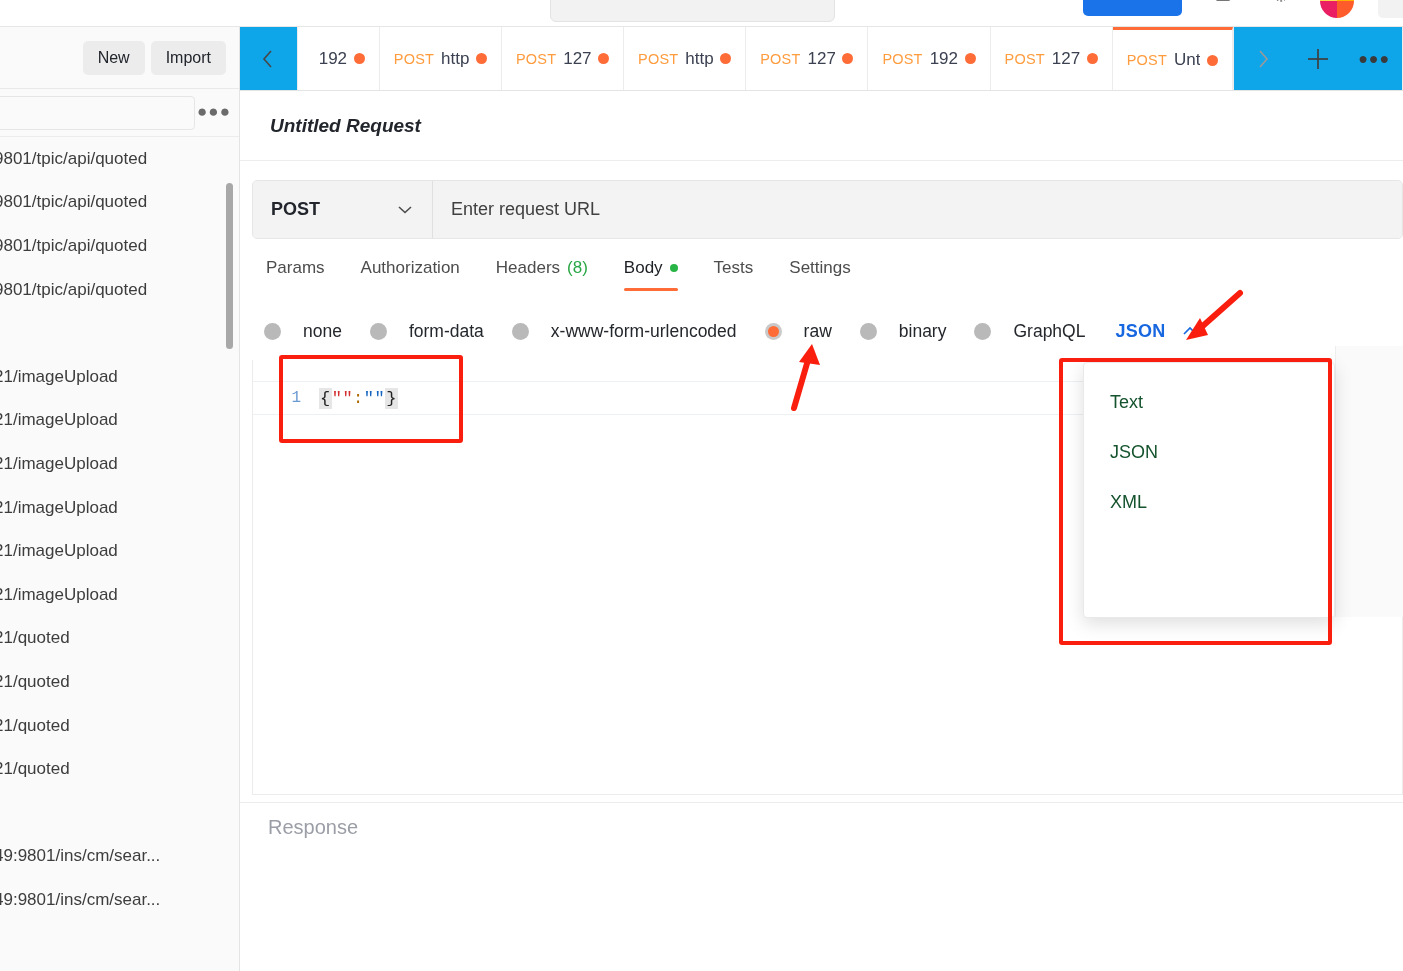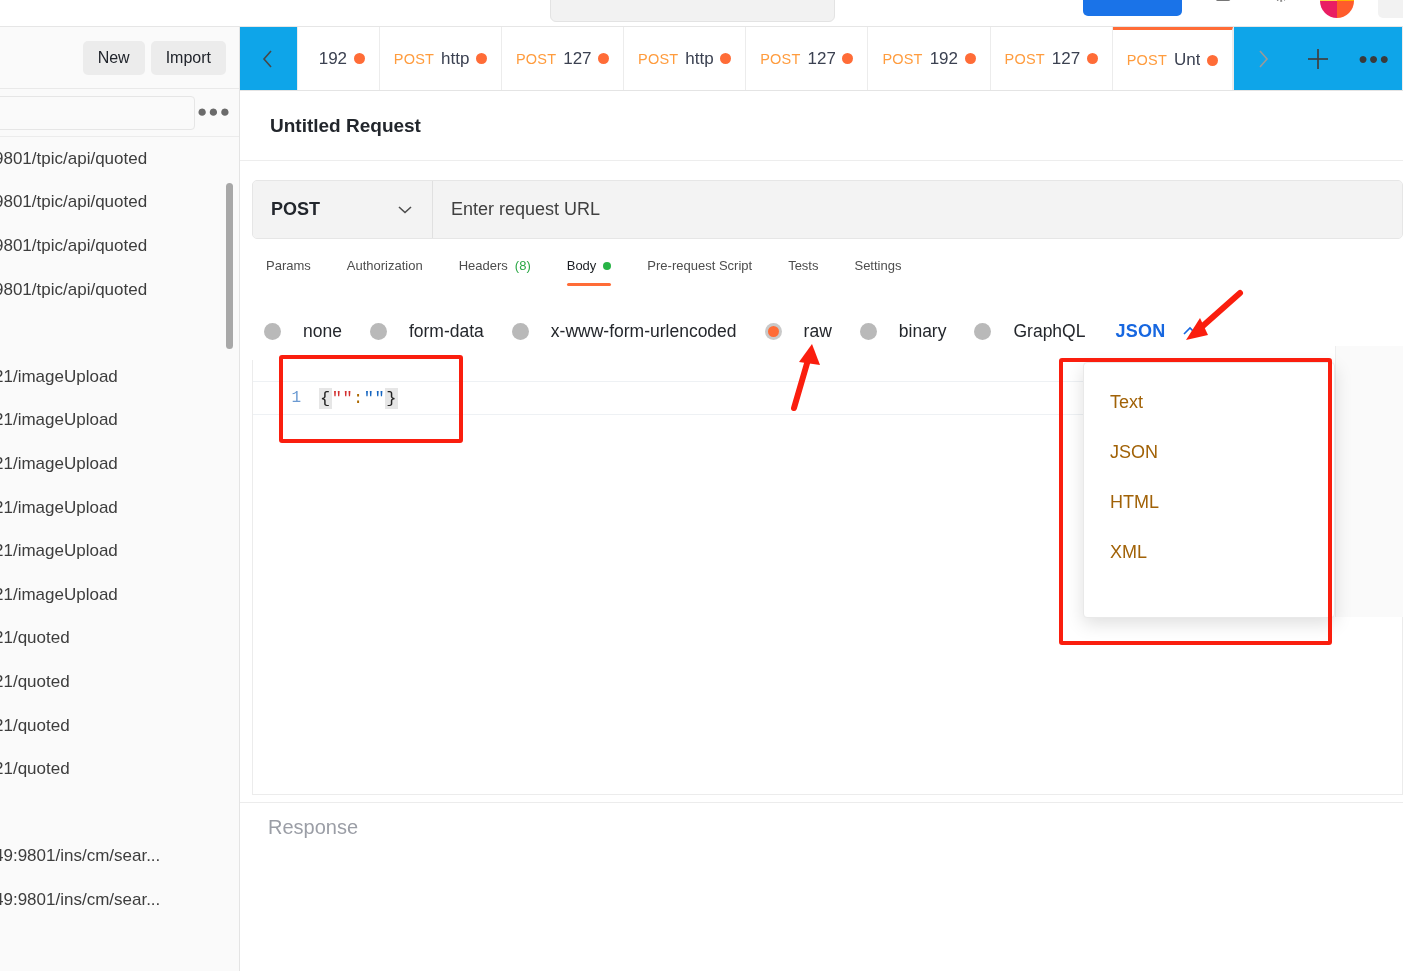--- a/index.html
+++ b/index.html
@@ -116,21 +116,21 @@
     cursor: pointer; color: #4a4a4a;
   }
   .tab-more { color: #3a3a3a; font-size: 16px; letter-spacing: 1px; }
   .tab-tail { flex: 1; border-left: 1px solid #ececec; }
 
   
   .req-title {
     position: absolute; left: 240px; top: 91px; width: 1163px; height: 70px;
     display: flex; align-items: center; padding-left: 30px;
     font-size: 19px; font-weight: bold; color: #22262c;
-    border-bottom: 1px solid #ededed; background: #fff;
+    border-bottom: 1px solid #ededed; background: #fff; font-style: italic;
   }
   .urlbar {
     position: absolute; left: 252px; top: 180px; width: 1151px; height: 59px;
     display: flex; background: #f3f3f3;
     border: 1px solid #e6e6e6; border-radius: 5px; overflow: hidden;
   }
   .method {
     width: 180px; display: flex; align-items: center; justify-content: space-between;
     padding: 0 18px 0 18px; font-size: 18px; font-weight: bold; color: #22262c;
     border-right: 1px solid #e0e0e0; cursor: pointer; background: #f3f3f3;
@@ -139,21 +139,21 @@
     flex: 1; display: flex; align-items: center; padding-left: 18px;
     font-size: 18px; color: #404040; background: #f3f3f3; cursor: text;
   }
 
   
   .reqtabs {
     position: absolute; left: 252px; top: 258px; height: 46px;
     display: flex; align-items: flex-start; gap: 0px;
   }
   .rt {
-    font-size: 13px; color: #4d4d4d; padding: 0 18px 13px 18px;
+    font-size: 17px; color: #4d4d4d; padding: 0 18px 13px 18px;
     cursor: pointer; position: relative; white-space: nowrap;
     display: flex; align-items: center; gap: 7px;
   }
   .rt:first-child { padding-left: 14px; }
   .rt.active { color: #1c1f24; font-weight: normal; }
   .rt.active::after {
     content: ""; position: absolute; left: 18px; right: 18px; bottom: 0;
     height: 3px; background: #ff6c37; border-radius: 2px;
   }
   .rt .count { color: #2aa745; }
@@ -218,21 +218,21 @@
 
   
   .menu {
     position: absolute; left: 1083px; top: 362px; width: 252px; height: 256px;
     background: #fff; border: 1px solid #e9e9e9; border-radius: 4px;
     box-shadow: 0 6px 18px rgba(0,0,0,.13);
     padding: 14px 0;
   }
   .menu-item {
     height: 50px; display: flex; align-items: center; padding-left: 26px;
-    font-size: 18px; color: #a16207; cursor: pointer;
+    font-size: 18px; color: #14532d; cursor: pointer;
   }
 
   
   .right-rail {
     position: absolute; left: 1335px; top: 346px; width: 68px; height: 271px;
     background: #fafafa; border-left: 1px solid #eee;
   }
 
   
   .anno-box {
@@ -420,23 +420,20 @@
     <div class="rt">
       <span>Authorization</span>
     </div>
     <div class="rt">
       <span>Headers</span>
       <span class="count">(8)</span>
     </div>
     <div class="rt active">
       <span>Body</span>
       <span class="gdot"></span>
-    </div>
-    <div class="rt">
-      <span>Pre-request Script</span>
     </div>
     <div class="rt">
       <span>Tests</span>
     </div>
     <div class="rt">
       <span>Settings</span>
     </div>
   </div>
 
   <div class="bodytypes">
@@ -489,21 +486,20 @@
   </div>
 
   <div class="right-rail"></div>
 
   <div class="resp-sep"></div>
   <div class="resp-title">Response</div>
 
   <div class="menu">
     <div class="menu-item">Text</div>
     <div class="menu-item">JSON</div>
-    <div class="menu-item">HTML</div>
     <div class="menu-item">XML</div>
   </div>
 
   <div class="anno-box" style="left:279px; top:355px; width:184px; height:88px;"></div>
   <div class="anno-box" style="left:1059px; top:358px; width:273px; height:287px;"></div>
 
   <svg class="anno-arrow" style="left:1180px; top:288px;" width="65" height="58" viewBox="0 0 65 58">
     <line x1="60" y1="5" x2="16" y2="44" stroke="#fa1e0e" stroke-width="6" stroke-linecap="round"></line>
     <polygon points="6,52 28,47 20,30" fill="#fa1e0e"></polygon>
   </svg>

